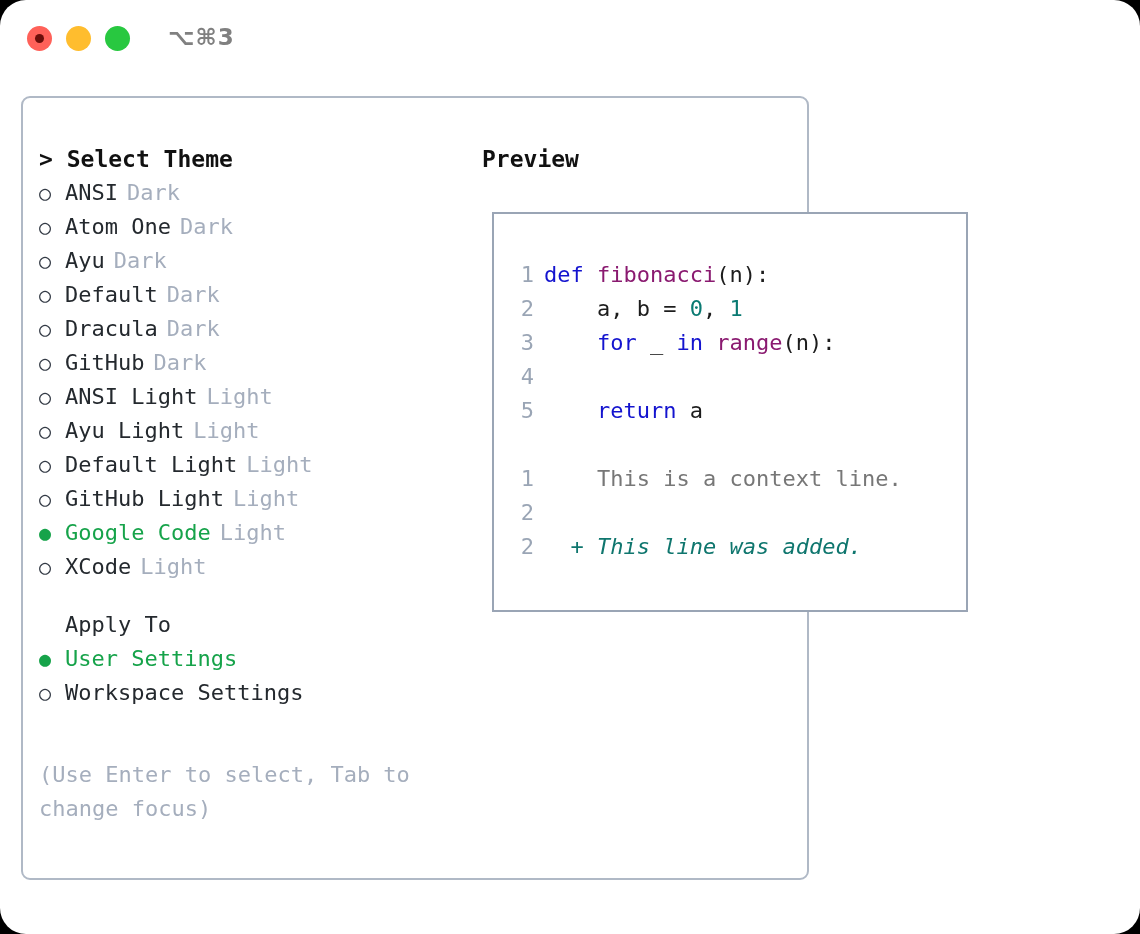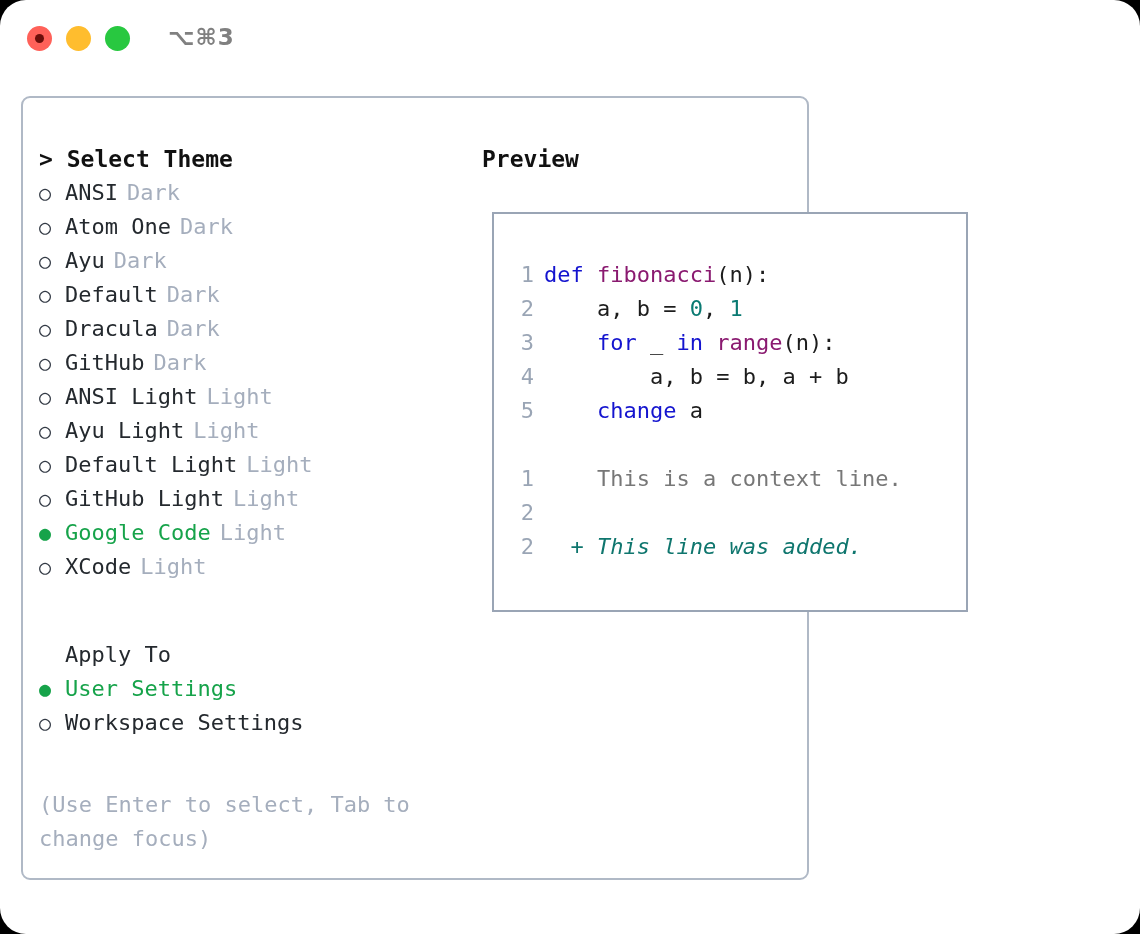--- a/index.html
+++ b/index.html
@@ -124,21 +124,21 @@
     font-size: 20px;
   }
   .bullet.selected { color: #16a34a; }
   .theme-name { color: #24292e; }
   .theme-name.selected { color: #16a34a; }
   .theme-tag {
     color: #a5aebd;
     margin-left: 9px;
   }
 
-  #apply-to-block { margin-top: 54px; }
+  #apply-to-block { margin-top: 24px; }
   #apply-to-label {
     color: #24292e;
     padding-left: 26px;
     line-height: 34px;
     white-space: pre;
   }
 
   #hint {
     margin-top: 48px;
     color: #a5aebd;
@@ -228,22 +228,22 @@
     </div>
 
     <div id="right-pane">
       <div id="preview-title">Preview</div>
 
       <div id="preview-box">
         <div id="code-block">
             <div class="code-line"><span class="ln">1</span><span><span class="tok-kw">def </span><span class="tok-fn">fibonacci</span><span class="tok-txt">(n):</span></span></div>
             <div class="code-line"><span class="ln">2</span><span><span class="tok-txt">    a, b = </span><span class="tok-num">0</span><span class="tok-txt">, </span><span class="tok-num">1</span></span></div>
             <div class="code-line"><span class="ln">3</span><span><span class="tok-txt">    </span><span class="tok-kw">for</span><span class="tok-txt"> _ </span><span class="tok-kw">in</span><span class="tok-txt"> </span><span class="tok-fn">range</span><span class="tok-txt">(n):</span></span></div>
-            <div class="code-line"><span class="ln">4</span><span><span class="tok-txt">        a, b = b, a + b</span></span></div>
-            <div class="code-line"><span class="ln">5</span><span><span class="tok-txt">    </span><span class="tok-kw">change</span><span class="tok-txt"> a</span></span></div>
+            <div class="code-line"><span class="ln">4</span></div>
+            <div class="code-line"><span class="ln">5</span><span><span class="tok-txt">    </span><span class="tok-kw">return</span><span class="tok-txt"> a</span></span></div>
           </div>
         <div id="diff-block">
             <div class="code-line"><span class="ln">1</span><span class="tok-ctx"><span>    </span><span>This is a context line.</span></span></div>
             <div class="code-line"><span class="ln">2</span></div>
             <div class="code-line"><span class="ln">2</span><span class="tok-add"><span>  + </span><span>This line was added.</span></span></div>
           </div>
       </div>
     </div>
 
   </div>

